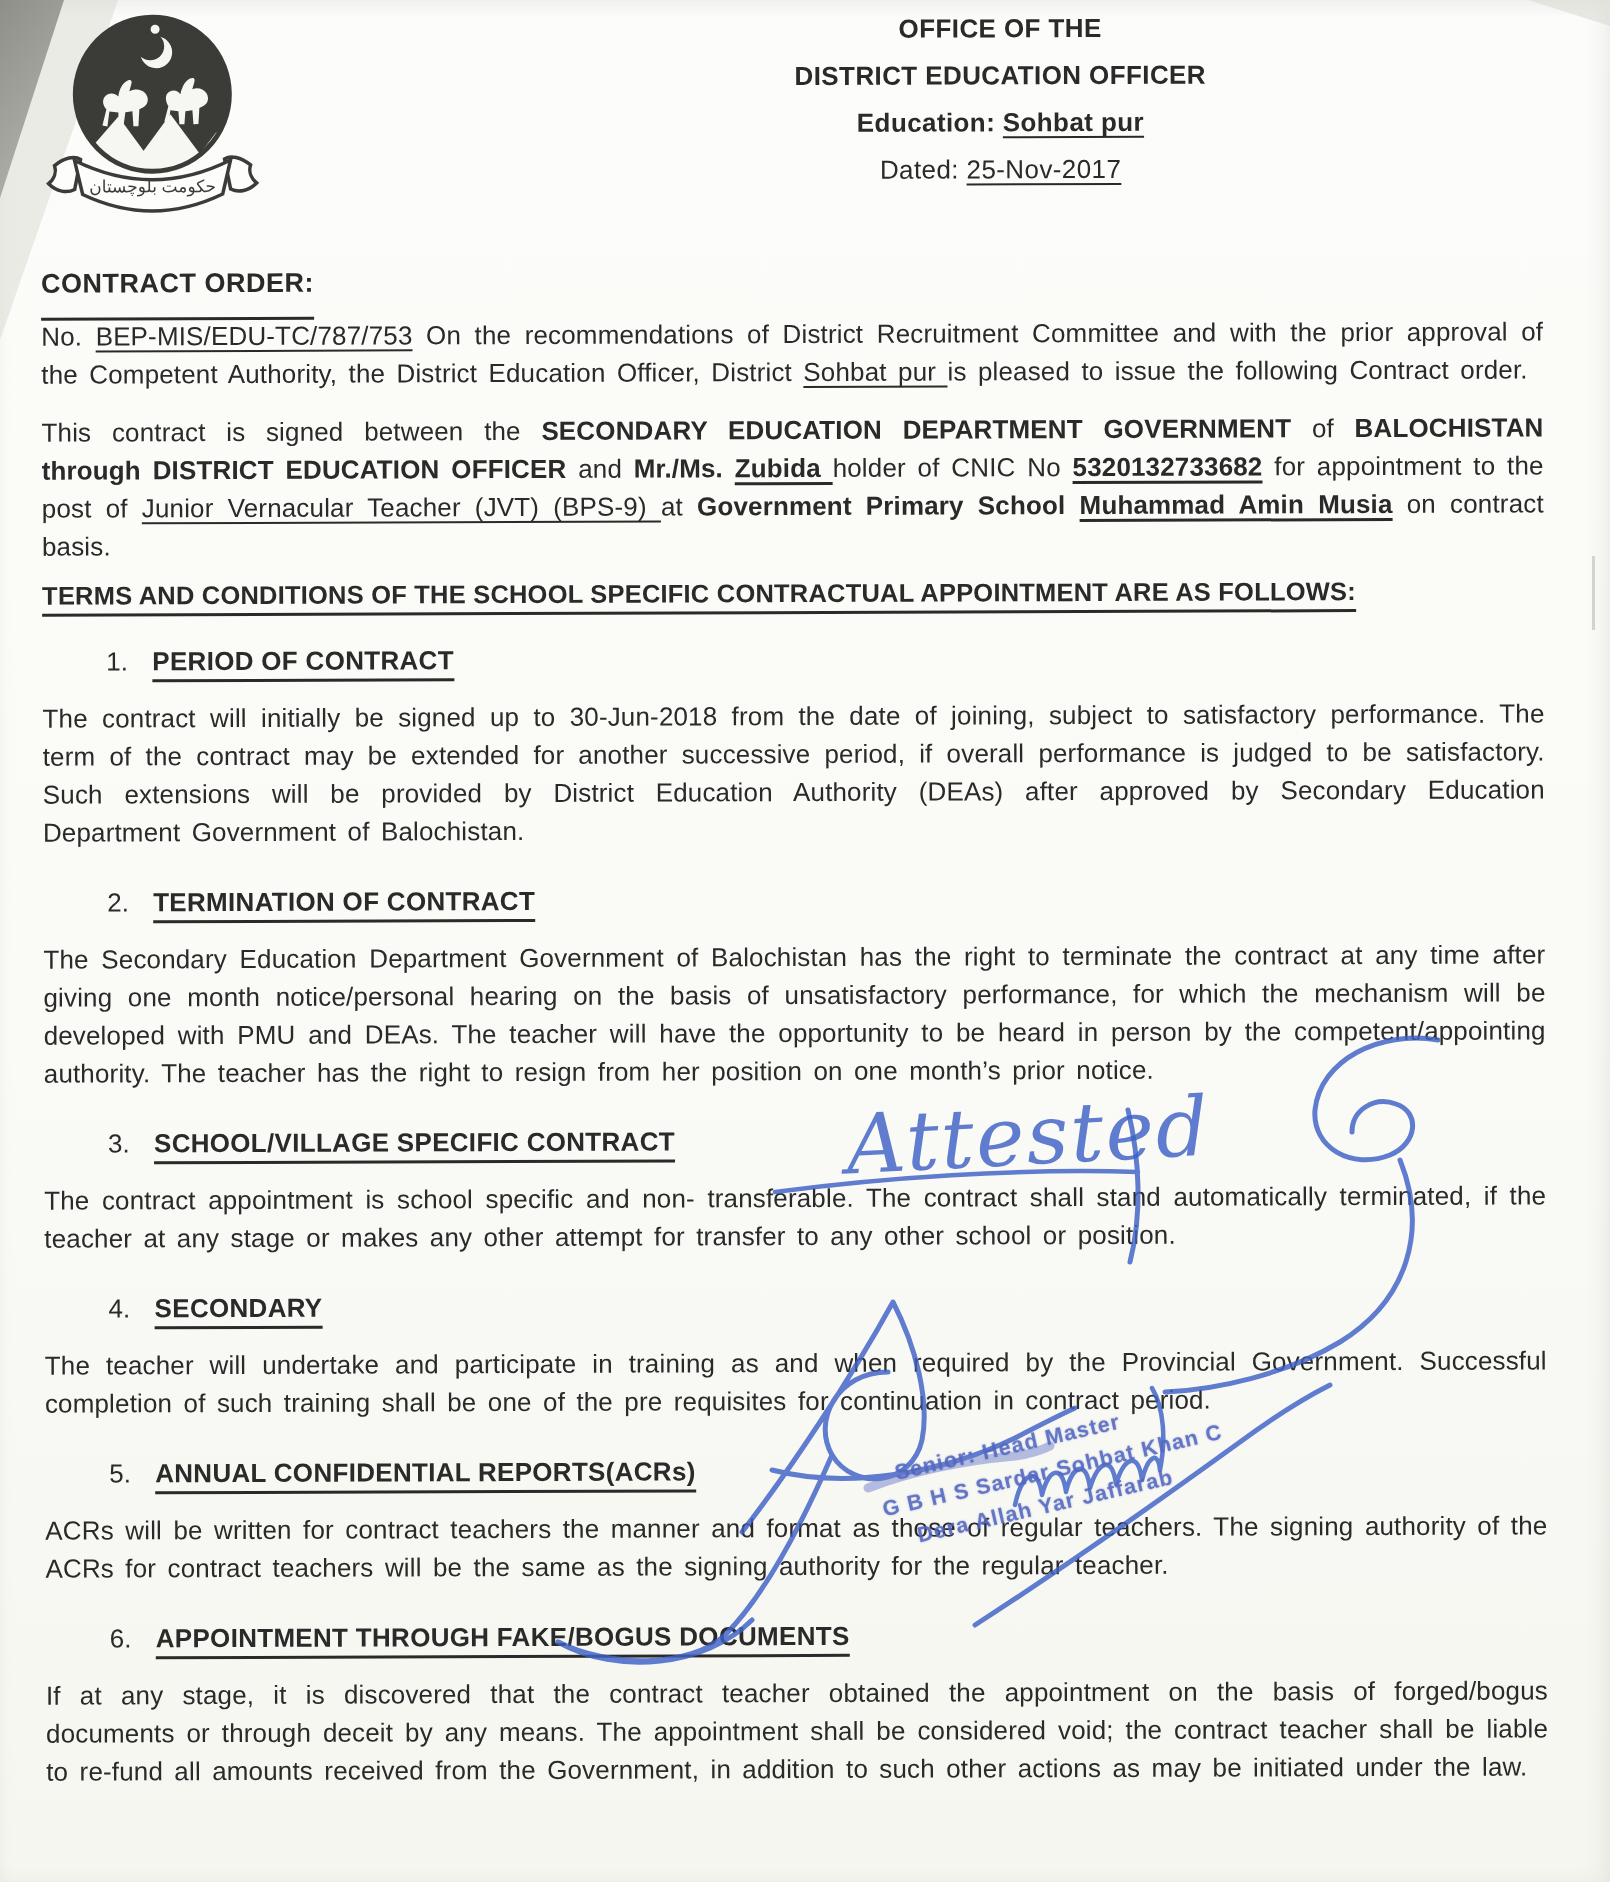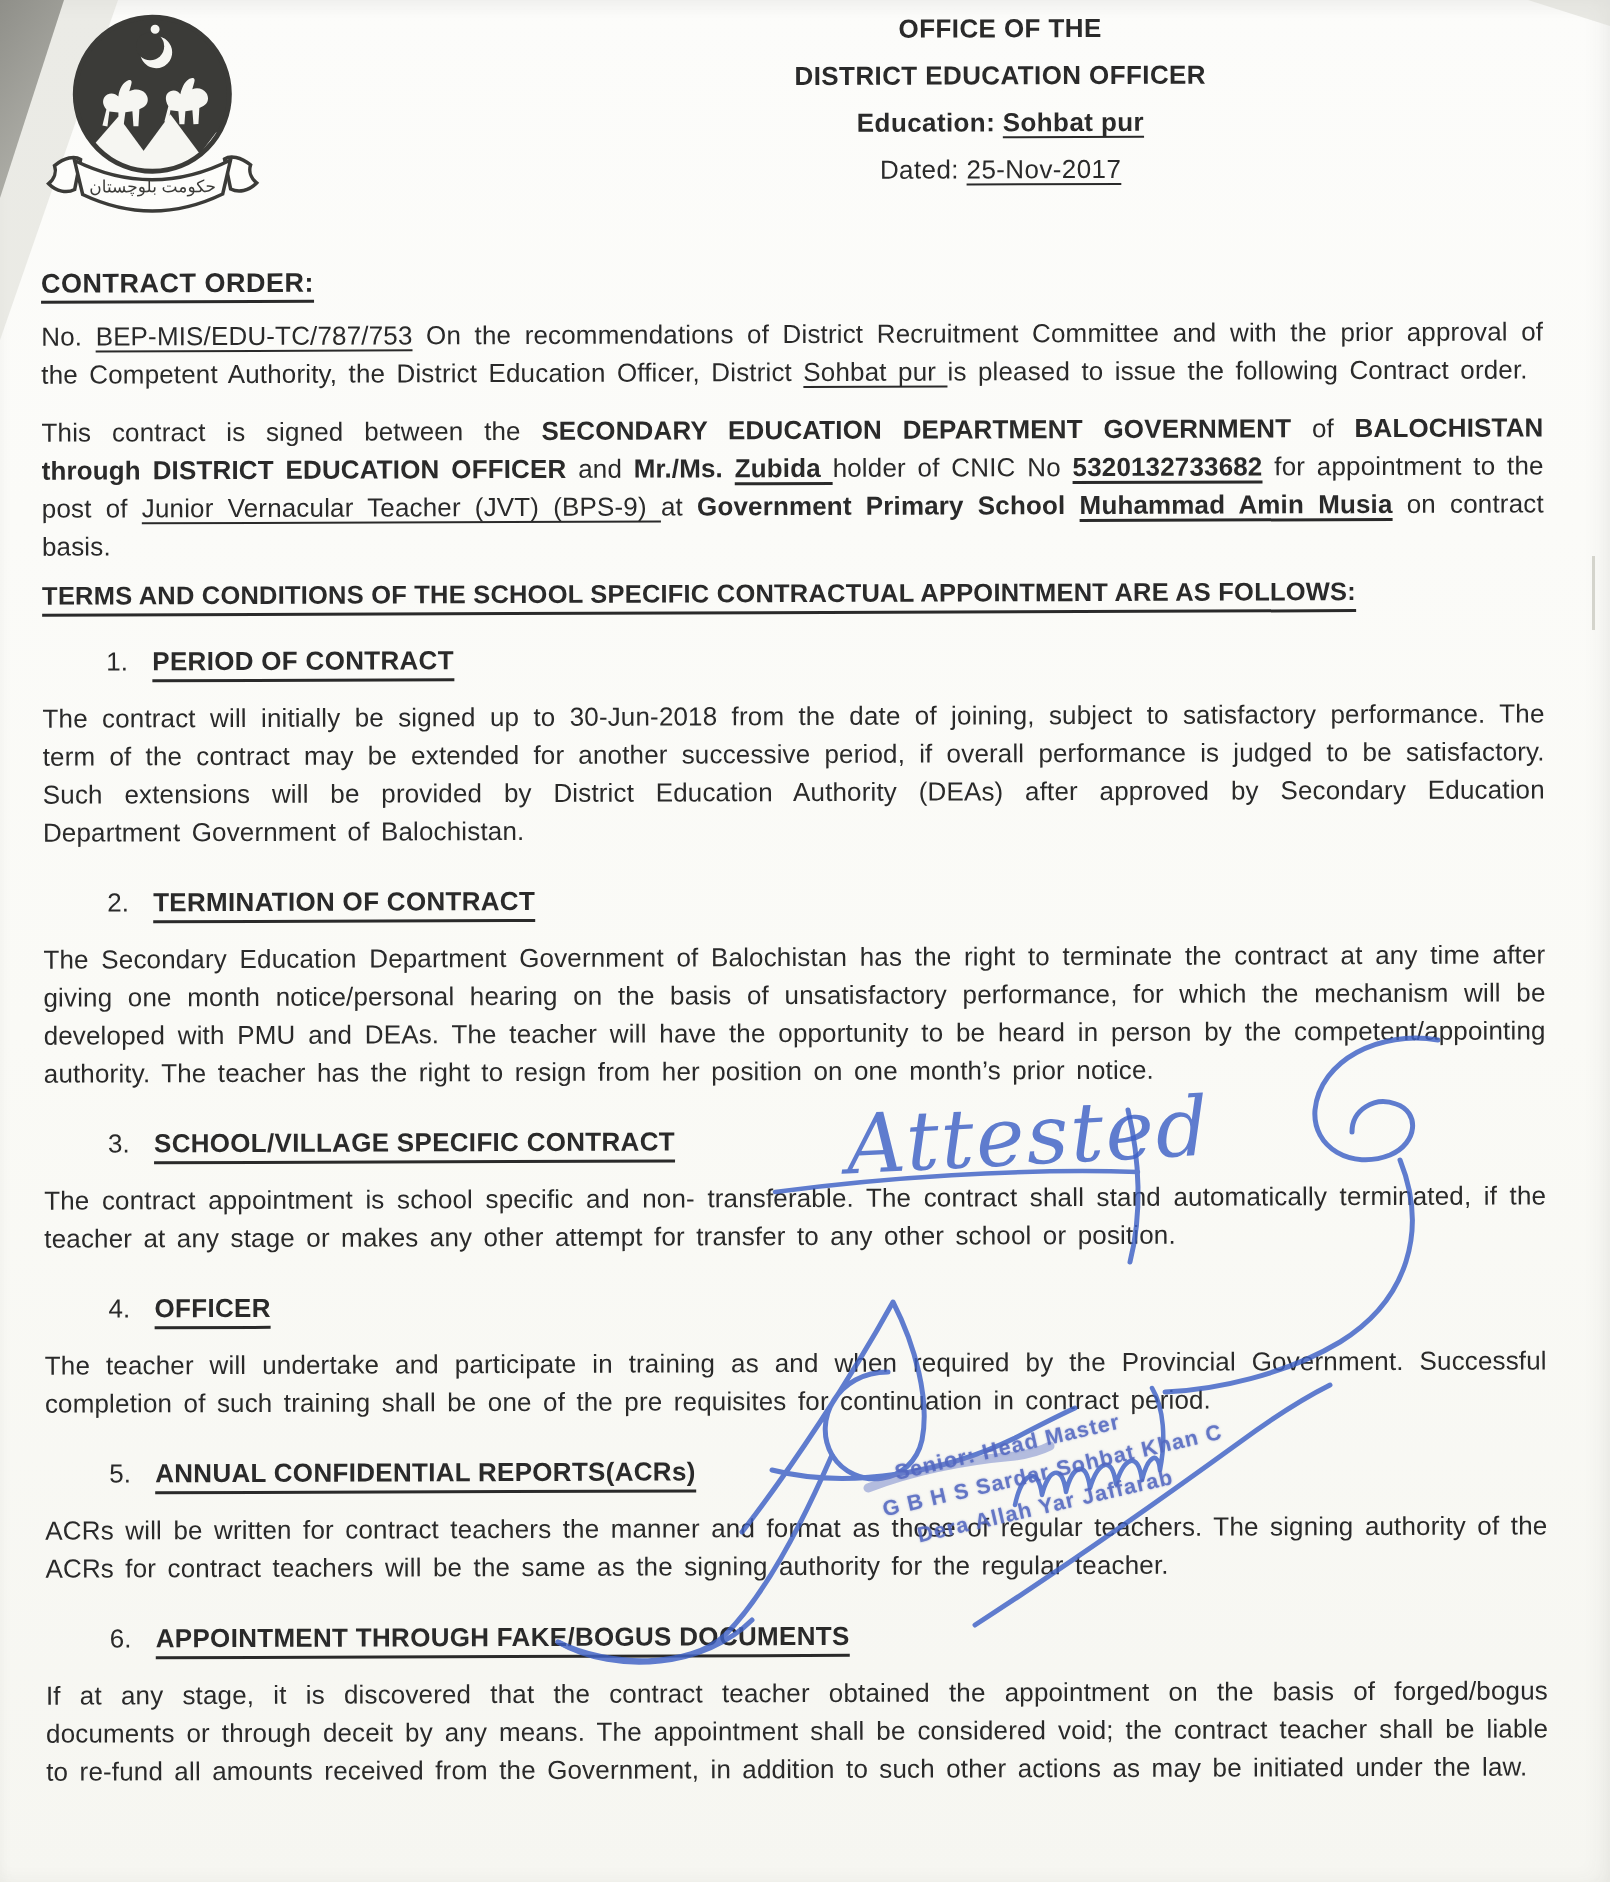--- a/index.html
+++ b/index.html
@@ -23,21 +23,21 @@
   
   .header{position:relative;height:230px;}
   .emblem{position:absolute;left:36px;top:6px;}
   .head-right{position:absolute;left:620px;top:14px;width:760px;text-align:center;}
   .hr-line{font-size:26px;font-weight:bold;line-height:30px;margin-bottom:17px;letter-spacing:.4px;}
   .hr-line.dated{font-weight:normal;}
   .uv{text-decoration:underline;text-decoration-thickness:2px;text-underline-offset:5px;}
 
   
   .co-heading{margin:36px 0 0 40px;font-size:27px;font-weight:bold;}
-  .co-heading span{border-bottom:3px solid #2a2a2a;padding-bottom:2px;letter-spacing:.5px;}
+  .co-heading span{border-bottom:3px solid #2a2a2a;padding-bottom:19px;letter-spacing:.5px;}
   .para{margin:18px 68px 0 40px;font-size:26px;line-height:38px;text-align:justify;
         word-spacing:4px;letter-spacing:.15px;}
   .para.p2{margin-top:20px;}
   .u{text-decoration:underline;text-decoration-thickness:2px;text-underline-offset:5px;}
   b.u{text-decoration-thickness:2.5px;}
   .terms{margin:16px 68px 0 40px;font-size:25.5px;font-weight:bold;}
   .terms span{border-bottom:3px solid #2a2a2a;padding-bottom:4px;letter-spacing:.2px;}
   .section-head{margin:36px 0 0 104px;font-size:26px;font-weight:bold;}
   .sec-num{display:inline-block;width:46px;font-weight:normal;}
   .sec-title{border-bottom:3px solid #2a2a2a;padding-bottom:3px;letter-spacing:.3px;}
@@ -121,21 +121,21 @@
 
     <div class="section-head"><span class="sec-num">1.</span><span class="sec-title">PERIOD OF CONTRACT</span></div>
     <p class="para sec-para">The contract will initially be signed up to 30-Jun-2018 from the date of joining, subject to satisfactory performance. The term of the contract may be extended for another successive period, if overall performance is judged to be satisfactory. Such extensions will be provided by District Education Authority (DEAs) after approved by Secondary Education Department Government of Balochistan.</p>
 
     <div class="section-head"><span class="sec-num">2.</span><span class="sec-title">TERMINATION OF CONTRACT</span></div>
     <p class="para sec-para">The Secondary Education Department Government of Balochistan has the right to terminate the contract at any time after giving one month notice/personal hearing on the basis of unsatisfactory performance, for which the mechanism will be developed with PMU and DEAs. The teacher will have the opportunity to be heard in person by the competent/appointing authority. The teacher has the right to resign from her position on one month’s prior notice.</p>
 
     <div class="section-head"><span class="sec-num">3.</span><span class="sec-title">SCHOOL/VILLAGE SPECIFIC CONTRACT</span></div>
     <p class="para sec-para">The contract appointment is school specific and non- transferable. The contract shall stand automatically terminated, if the teacher at any stage or makes any other attempt for transfer to any other school or position.</p>
 
-    <div class="section-head"><span class="sec-num">4.</span><span class="sec-title">OFFICER</span></div>
+    <div class="section-head"><span class="sec-num">4.</span><span class="sec-title">SECONDARY</span></div>
     <p class="para sec-para">The teacher will undertake and participate in training as and when required by the Provincial Government. Successful completion of such training shall be one of the pre requisites for continuation in contract period.</p>
 
     <div class="section-head"><span class="sec-num">5.</span><span class="sec-title">ANNUAL CONFIDENTIAL REPORTS(ACRs)</span></div>
     <p class="para sec-para">ACRs will be written for contract teachers the manner and format as those of regular teachers. The signing authority of the ACRs for contract teachers will be the same as the signing authority for the regular teacher.</p>
 
     <div class="section-head"><span class="sec-num">6.</span><span class="sec-title">APPOINTMENT THROUGH FAKE/BOGUS DOCUMENTS</span></div>
     <p class="para sec-para">If at any stage, it is discovered that the contract teacher obtained the appointment on the basis of forged/bogus documents or through deceit by any means. The appointment shall be considered void; the contract teacher shall be liable to re-fund all amounts received from the Government, in addition to such other actions as may be initiated under the law.</p>
 
   </div>
 

